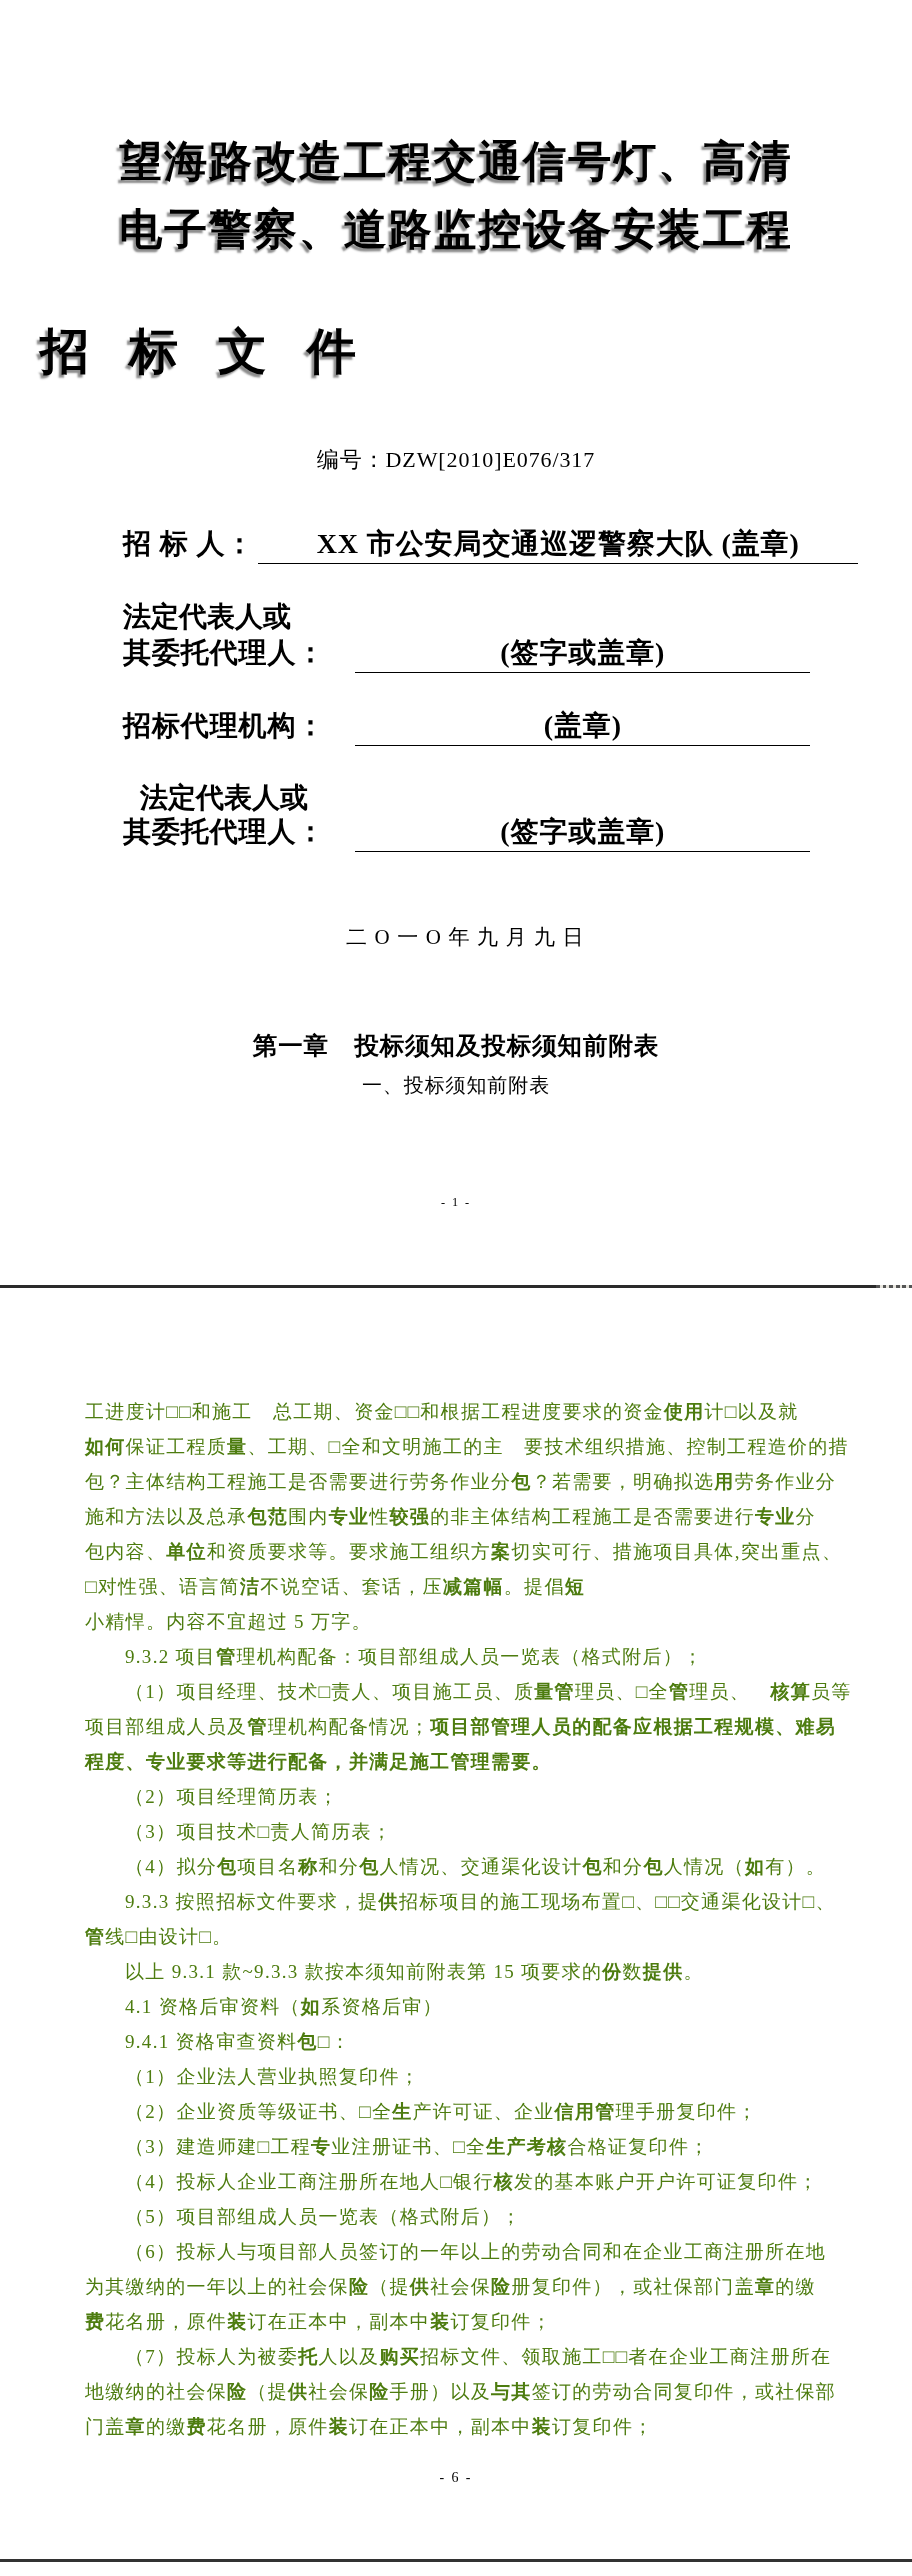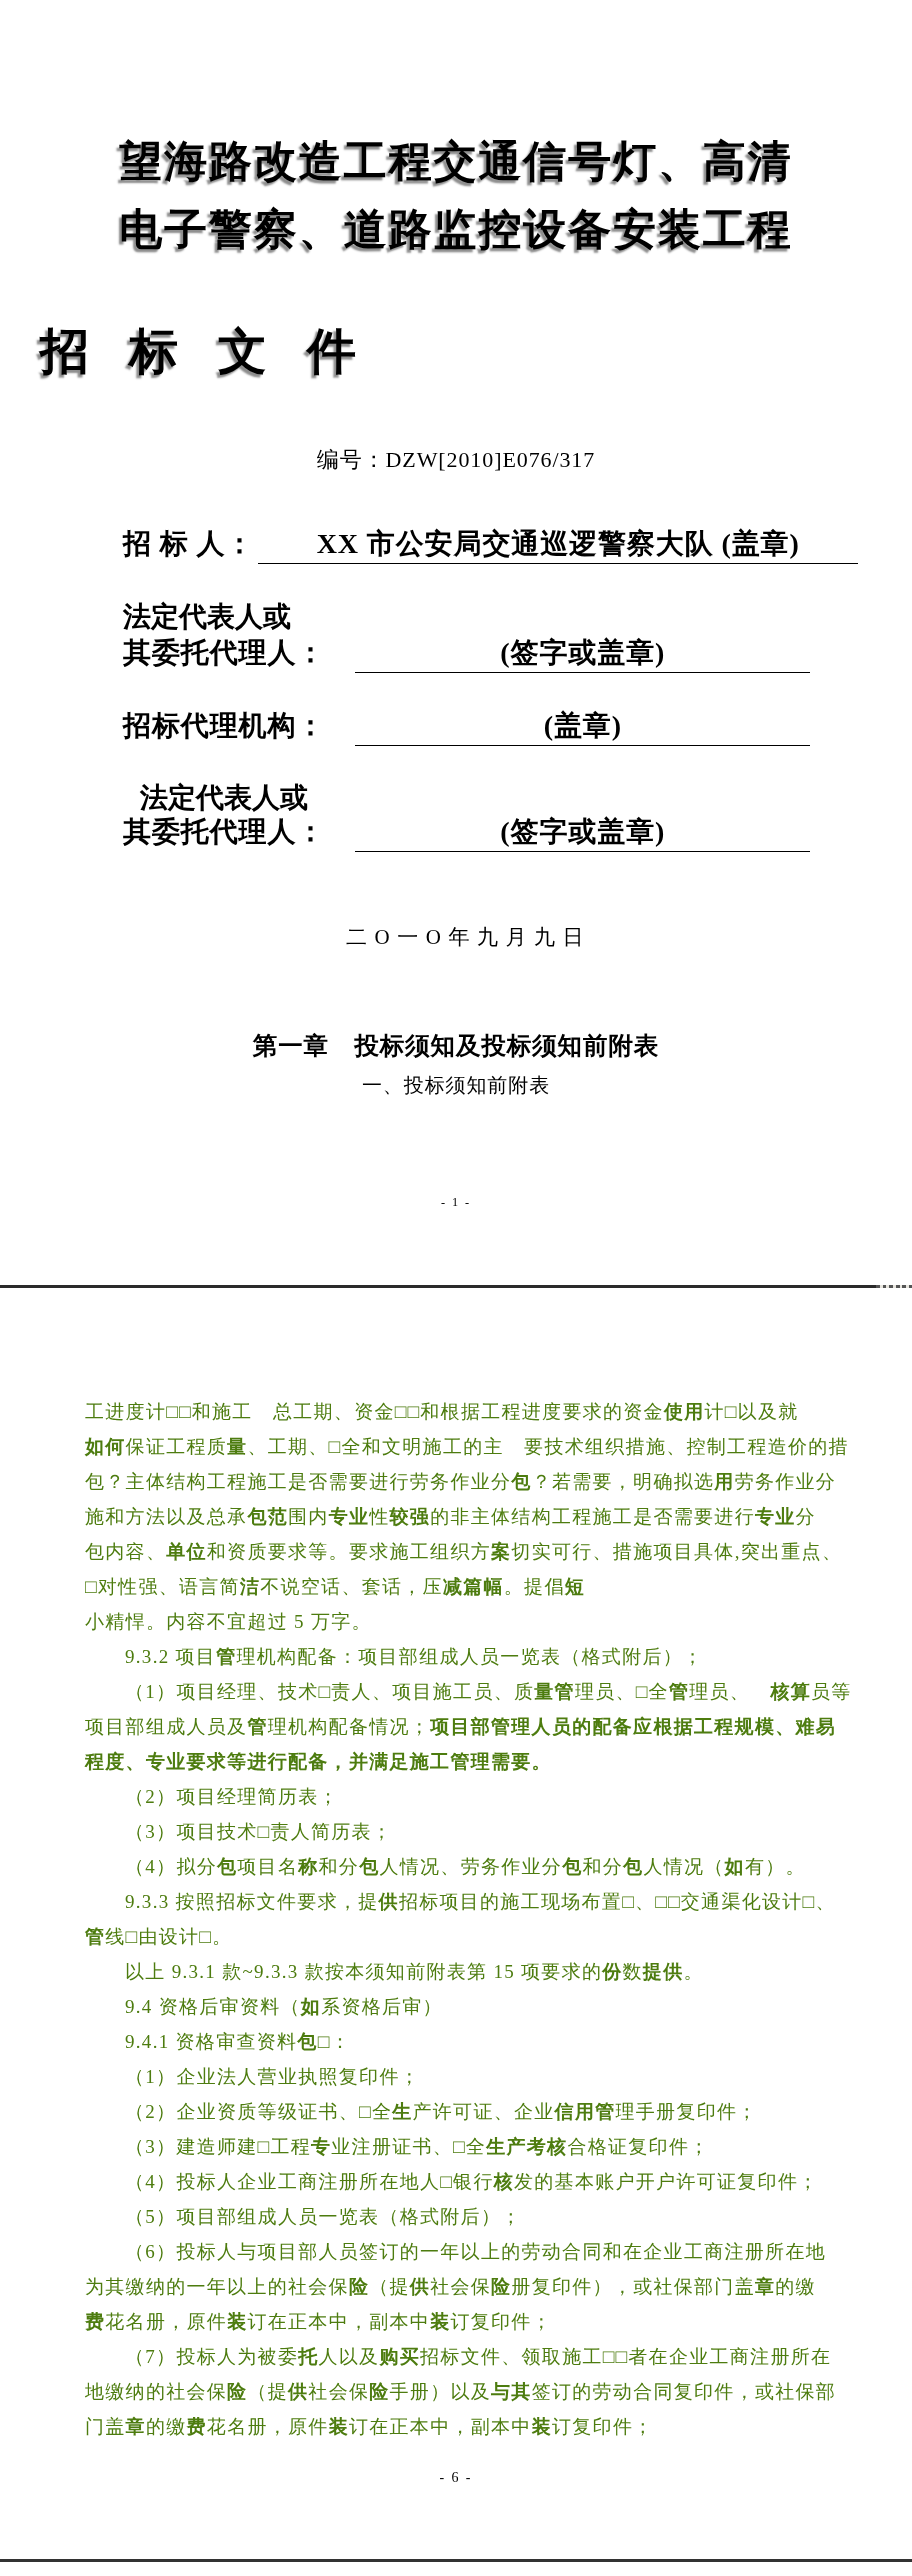--- a/index.html
+++ b/index.html
@@ -89,25 +89,25 @@
       <div class="dline"><span>施和方法以及总承</span><span class="b">包范</span><span>围内</span><span class="b">专业</span><span>性</span><span class="b">较强</span><span>的非主体结构工程施工是否需要进行</span><span class="b">专业</span><span>分</span></div>
       <div class="dline"><span>包内容、</span><span class="b">单位</span><span>和资质要求等。要求施工组织方</span><span class="b">案</span><span>切实可行、措施项目具体,突出重点、</span></div>
       <div class="dline"><span>□对性强、语言简</span><span class="b">洁</span><span>不说空话、套话，压</span><span class="b">减篇幅</span><span>。提倡</span><span class="b">短</span></div>
       <div class="dline"><span>小精悍。内容不宜超过 5 万字。</span></div>
       <div class="dline ind"><span>9.3.2 项目</span><span class="b">管</span><span>理机构配备：项目部组成人员一览表（格式附后）；</span></div>
       <div class="dline ind"><span>（1）项目经理、技术□责人、项目施工员、质</span><span class="b">量管</span><span>理员、□全</span><span class="b">管</span><span>理员、　</span><span class="b">核算</span><span>员等</span></div>
       <div class="dline"><span>项目部组成人员及</span><span class="b">管</span><span>理机构配备情况；</span><span class="b">项目部管理人员的配备应根据工程规模、难易</span></div>
       <div class="dline"><span class="b">程度、专业要求等进行配备，并满足施工管理需要。</span></div>
       <div class="dline ind"><span>（2）项目经理简历表；</span></div>
       <div class="dline ind"><span>（3）项目技术□责人简历表；</span></div>
-      <div class="dline ind"><span>（4）拟分</span><span class="b">包</span><span>项目名</span><span class="b">称</span><span>和分</span><span class="b">包</span><span>人情况、劳务作业分</span><span class="b">包</span><span>和分</span><span class="b">包</span><span>人情况（</span><span class="b">如</span><span>有）。</span></div>
+      <div class="dline ind"><span>（4）拟分</span><span class="b">包</span><span>项目名</span><span class="b">称</span><span>和分</span><span class="b">包</span><span>人情况、交通渠化设计</span><span class="b">包</span><span>和分</span><span class="b">包</span><span>人情况（</span><span class="b">如</span><span>有）。</span></div>
       <div class="dline ind"><span>9.3.3 按照招标文件要求，提</span><span class="b">供</span><span>招标项目的施工现场布置□、□□交通渠化设计□、</span></div>
       <div class="dline"><span class="b">管</span><span>线□由设计□。</span></div>
       <div class="dline ind"><span>以上 9.3.1 款~9.3.3 款按本须知前附表第 15 项要求的</span><span class="b">份</span><span>数</span><span class="b">提供</span><span>。</span></div>
-      <div class="dline ind"><span>9.4 资格后审资料（</span><span class="b">如</span><span>系资格后审）</span></div>
+      <div class="dline ind"><span>4.1 资格后审资料（</span><span class="b">如</span><span>系资格后审）</span></div>
       <div class="dline ind"><span>9.4.1 资格审查资料</span><span class="b">包</span><span>□：</span></div>
       <div class="dline ind"><span>（1）企业法人营业执照复印件；</span></div>
       <div class="dline ind"><span>（2）企业资质等级证书、□全</span><span class="b">生</span><span>产许可证、企业</span><span class="b">信用管</span><span>理手册复印件；</span></div>
       <div class="dline ind"><span>（3）建造师建□工程</span><span class="b">专</span><span>业注册证书、□全</span><span class="b">生产考核</span><span>合格证复印件；</span></div>
       <div class="dline ind"><span>（4）投标人企业工商注册所在地人□银行</span><span class="b">核</span><span>发的基本账户开户许可证复印件；</span></div>
       <div class="dline ind"><span>（5）项目部组成人员一览表（格式附后）；</span></div>
       <div class="dline ind"><span>（6）投标人与项目部人员签订的一年以上的劳动合同和在企业工商注册所在地</span></div>
       <div class="dline"><span>为其缴纳的一年以上的社会保</span><span class="b">险</span><span>（提</span><span class="b">供</span><span>社会保</span><span class="b">险</span><span>册复印件），或社保部门盖</span><span class="b">章</span><span>的缴</span></div>
       <div class="dline"><span class="b">费</span><span>花名册，原件</span><span class="b">装</span><span>订在正本中，副本中</span><span class="b">装</span><span>订复印件；</span></div>
       <div class="dline ind"><span>（7）投标人为被委</span><span class="b">托</span><span>人以及</span><span class="b">购买</span><span>招标文件、领取施工□□者在企业工商注册所在</span></div>

